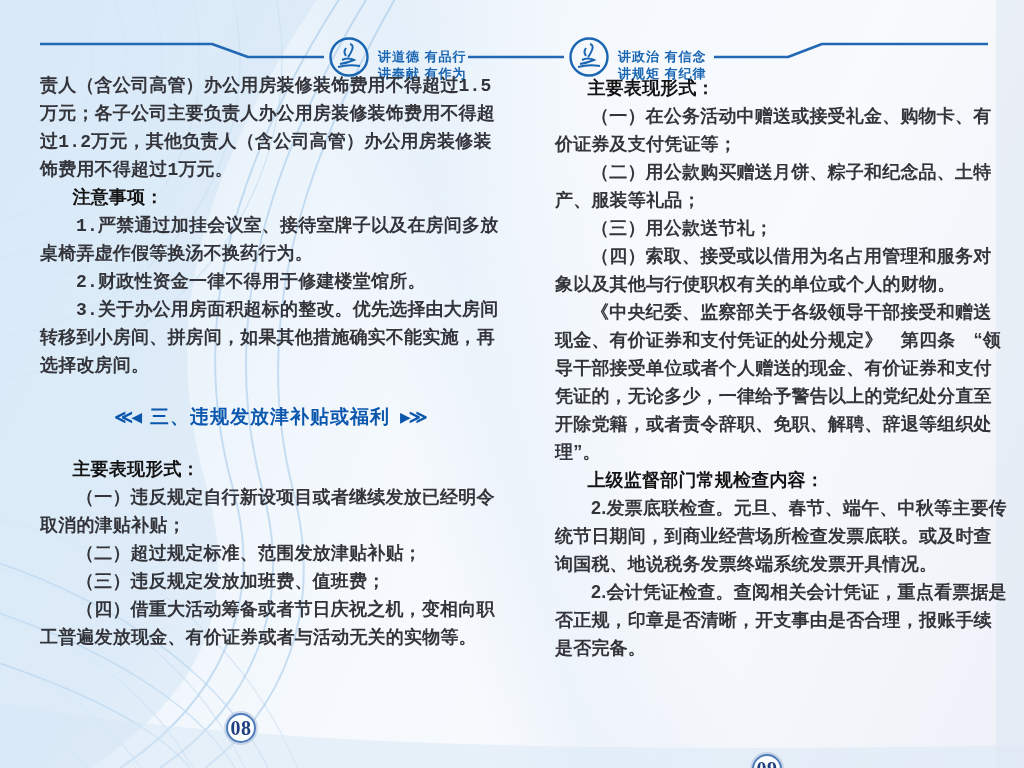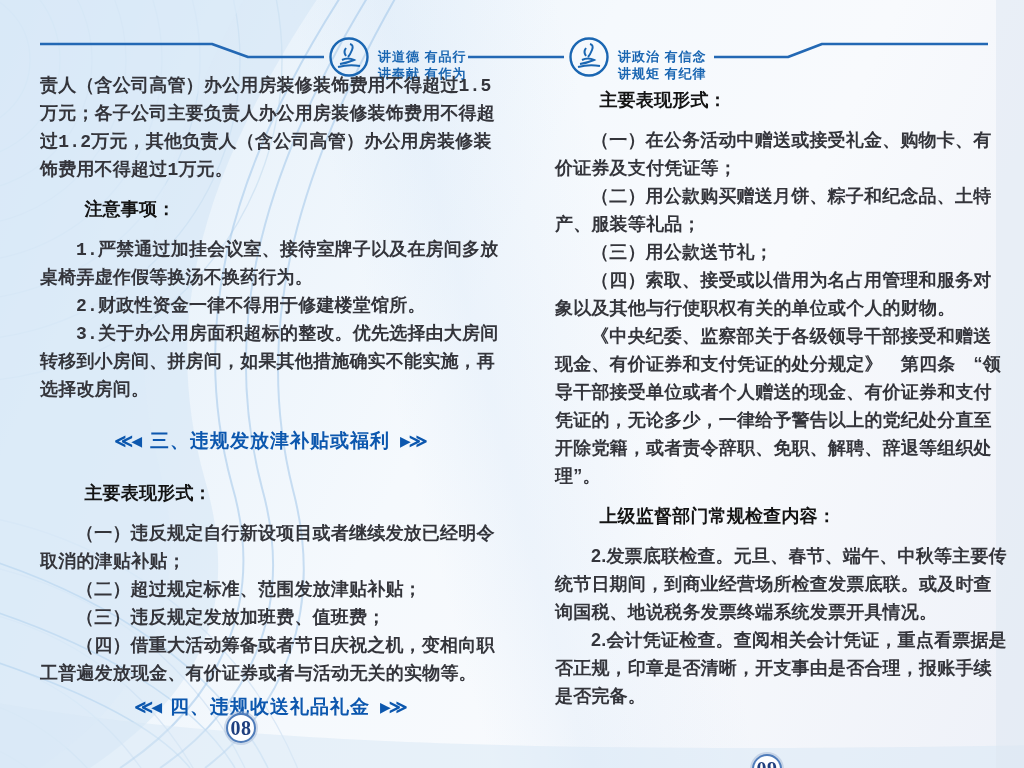--- a/index.html
+++ b/index.html
@@ -21,21 +21,21 @@
   .slogan{position:absolute;top:40px;line-height:17px;font-size:13px;font-weight:bold;color:#1a66b2;letter-spacing:1px;white-space:nowrap;margin-top:8px;}
   .slogan-left{left:378px;}
   .slogan-right{left:618px;}
 
   
   .col{position:absolute;font-size:18px;line-height:28px;color:#34353b;}
   .col-left{left:40px;top:72px;width:460px;font-family:Liberation Mono, monospace;}
   .col-right{left:555px;top:74px;width:452px;}
   .para{margin:0;text-indent:2em;font-weight:600;letter-spacing:0.2px;}
   .para.noindent{text-indent:0;}
-  .label{margin:12px;text-indent:1.8em;font-weight:800;color:#141414;letter-spacing:0.2px;}
+  .label{margin:0;text-indent:1.8em;font-weight:800;color:#141414;letter-spacing:0.2px;}
   .sec-heading{margin:0;text-align:center;color:#0c57ae;font-weight:800;font-size:19px;letter-spacing:1px;white-space:nowrap;}
   .sec-heading .arrow{font-weight:700;letter-spacing:-2px;font-size:18px;}
   .sec-heading .arrow.left{margin-right:10px;}
   .sec-heading .arrow.right{margin-left:10px;}
   .heading-gap-top{margin-top:24px;margin-bottom:24px;}
   .heading-gap-small{margin-top:6px;}
 
   
   .page-badge{
     position:absolute;width:26px;height:26px;border-radius:50%;
@@ -132,23 +132,20 @@
       <p class="para">2.财政性资金一律不得用于修建楼堂馆所。</p>
       <p class="para">3.关于办公用房面积超标的整改。优先选择由大房间转移到小房间、拼房间，如果其他措施确实不能实施，再选择改房间。</p>
       <p class="sec-heading heading-gap-top">
         <span class="arrow left">≪◀</span><span>三、违规发放津补贴或福利</span><span class="arrow right">▶≫</span>
       </p>
       <p class="label">主要表现形式：</p>
       <p class="para">（一）违反规定自行新设项目或者继续发放已经明令取消的津贴补贴；</p>
       <p class="para">（二）超过规定标准、范围发放津贴补贴；</p>
       <p class="para">（三）违反规定发放加班费、值班费；</p>
       <p class="para">（四）借重大活动筹备或者节日庆祝之机，变相向职工普遍发放现金、有价证券或者与活动无关的实物等。</p>
-      <p class="sec-heading heading-gap-small">
-        <span class="arrow left">≪◀</span><span>四、违规收送礼品礼金</span><span class="arrow right">▶≫</span>
-      </p>
     </div>
 
     <div class="col col-right">
       <p class="label">主要表现形式：</p>
       <p class="para">（一）在公务活动中赠送或接受礼金、购物卡、有价证券及支付凭证等；</p>
       <p class="para">（二）用公款购买赠送月饼、粽子和纪念品、土特产、服装等礼品；</p>
       <p class="para">（三）用公款送节礼；</p>
       <p class="para">（四）索取、接受或以借用为名占用管理和服务对象以及其他与行使职权有关的单位或个人的财物。</p>
       <p class="para">《中央纪委、监察部关于各级领导干部接受和赠送现金、有价证券和支付凭证的处分规定》　第四条　“领导干部接受单位或者个人赠送的现金、有价证券和支付凭证的，无论多少，一律给予警告以上的党纪处分直至开除党籍，或者责令辞职、免职、解聘、辞退等组织处理”。</p>
       <p class="label">上级监督部门常规检查内容：</p>

